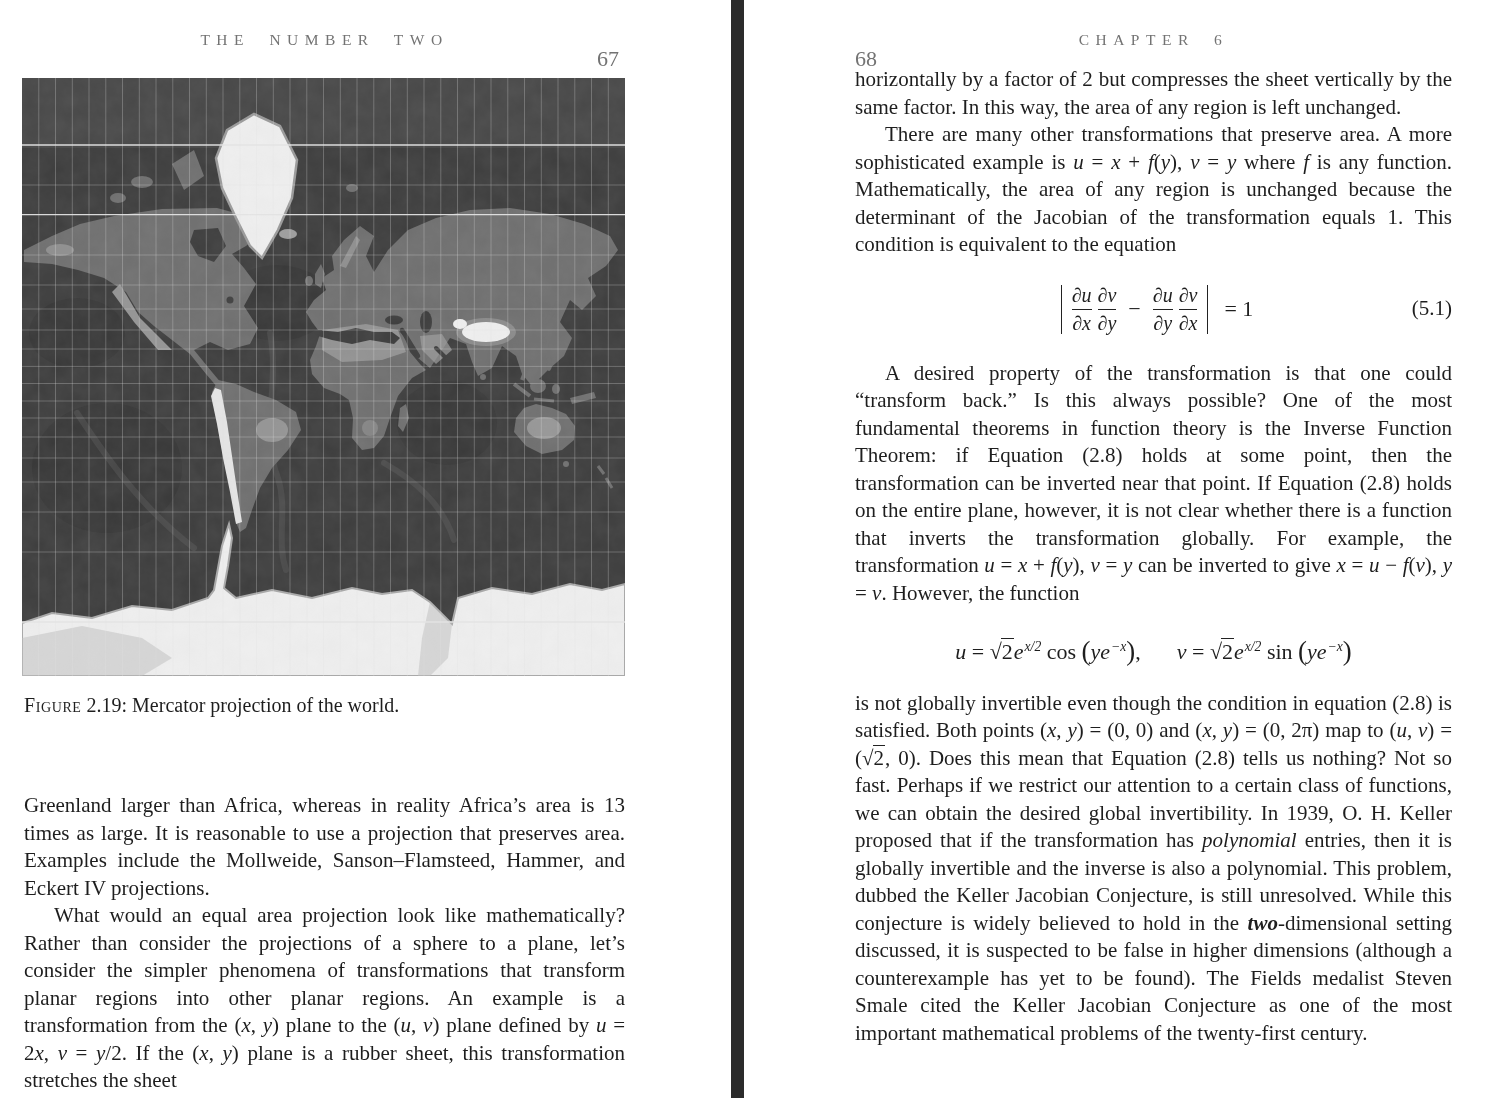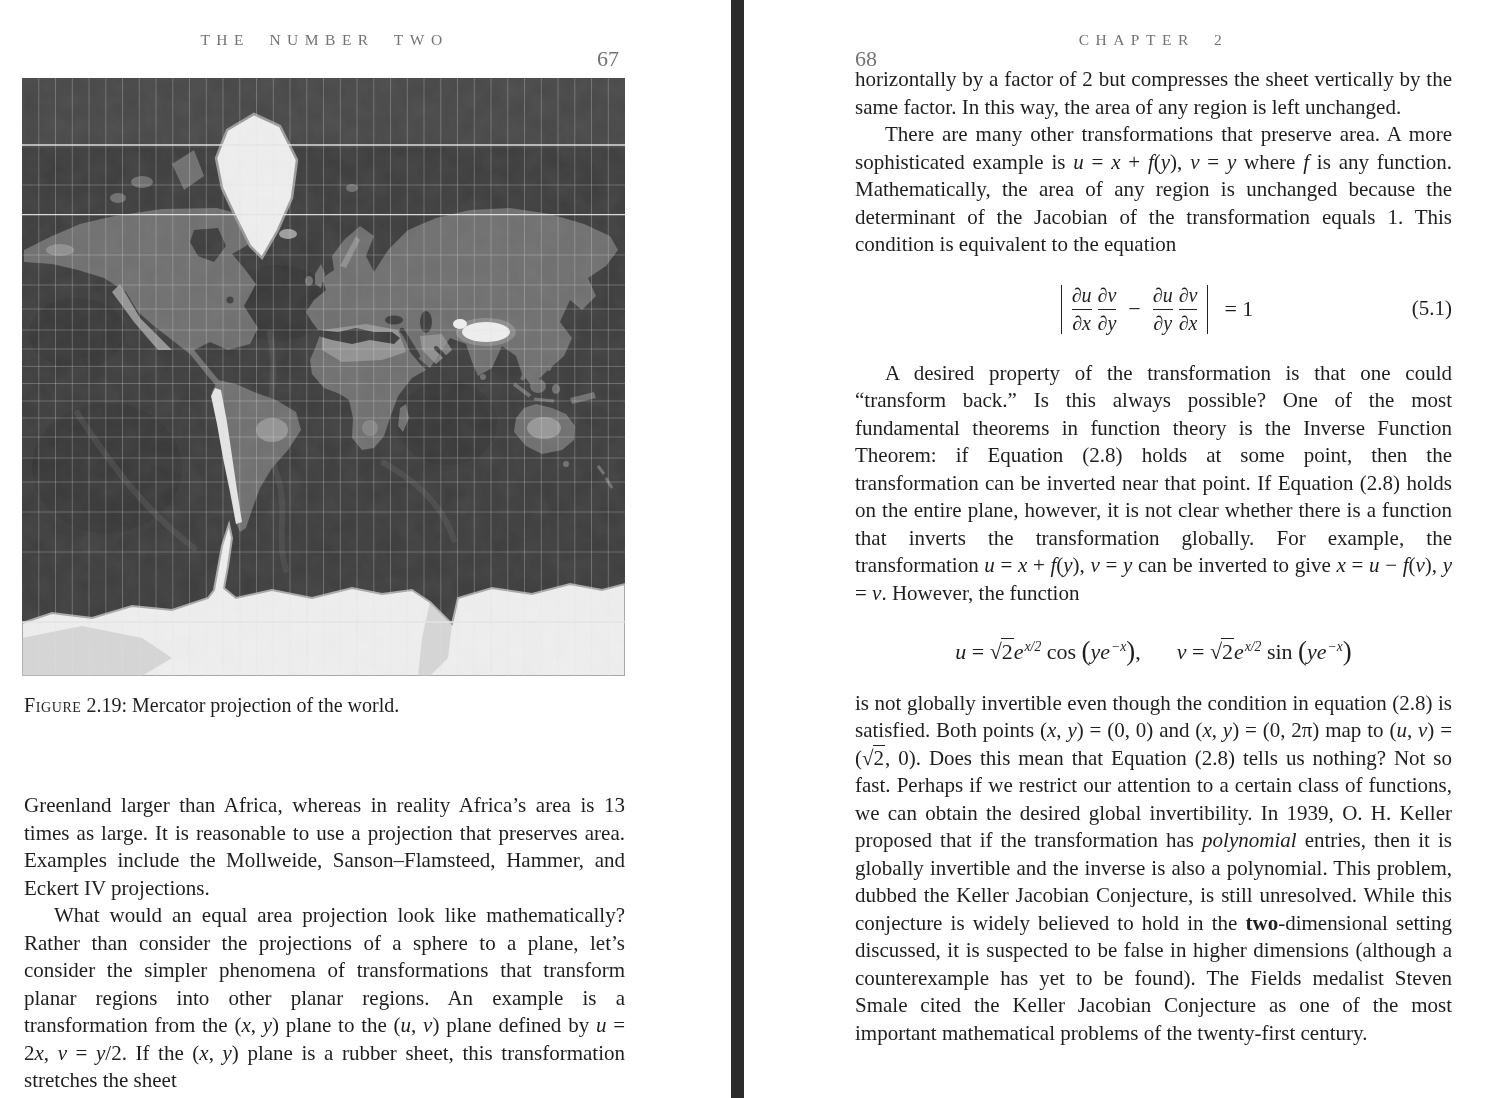--- a/index.html
+++ b/index.html
@@ -31,21 +31,21 @@
 
   .body-text { position:absolute; font-size:21px; line-height:27.5px;
                text-align:justify; hyphens:none; }
   #lp-text { left:24px;  top:792px; width:601px; }
   #rp-text { left:110px; top:66px;  width:597px; }
 
   .para { margin:0; }
   .para.indent { text-indent:30px; }
 
   .it  { font-style:italic; }
-  .bf  { font-weight:bold; }
+  .bf  { font-weight:bold;font-style:italic; }
   .sup { font-size:0.62em; vertical-align:0.55em; font-style:italic; margin-left:1px; }
   .ovl { border-top:1.4px solid #222; padding:0 1px; }
   .rad { margin-right:-1px; }
   .big { font-size:1.22em; vertical-align:-0.06em; }
   .gap { display:inline-block; width:36px; }
 
   .eq-display { position:relative; display:flex; justify-content:center;
                 align-items:center; margin:25px 0; }
   .eq-jacobian { display:flex; align-items:center; font-size:20px; }
   .vbar { align-self:stretch; border-left:1.4px solid #222; margin:1px 7px; }
@@ -203,21 +203,21 @@
     <p class="para indent"><span>What would an equal area projection look like mathematically? Rather than consider the projections of a sphere to a plane, let’s consider the simpler phenomena of transformations that transform planar regions into other planar regions. An example is a transformation from the (</span><span class="it">x</span><span>, </span><span class="it">y</span><span>) plane to the (</span><span class="it">u</span><span>, </span><span class="it">v</span><span>) plane defined by </span><span class="it">u</span><span> = 2</span><span class="it">x</span><span>, </span><span class="it">v</span><span> = </span><span class="it">y</span><span>/2. If the (</span><span class="it">x</span><span>, </span><span class="it">y</span><span>) plane is a rubber sheet, this transformation stretches the sheet</span></p>
   </div>
 </div>
 
 <div id="divider" style="background: rgb(43, 43, 43);"></div>
 
 <div id="right-page" class="page">
 
   <div id="rp-head" class="running-head">
     <span class="rh-num">68</span>
-    <span class="rh-title">CHAPTER 2</span>
+    <span class="rh-title">CHAPTER 6</span>
   </div>
 
   <div id="rp-text" class="body-text">
     <p class="para"><span>horizontally by a factor of 2 but compresses the sheet vertically by the same factor. In this way, the area of any region is left unchanged.</span></p>
     <p class="para indent"><span>There are many other transformations that preserve area. A more sophisticated example is </span><span class="it">u</span><span> = </span><span class="it">x</span><span> + </span><span class="it">f</span><span>(</span><span class="it">y</span><span>), </span><span class="it">v</span><span> = </span><span class="it">y</span><span> where </span><span class="it">f</span><span> is any function. Mathematically, the area of any region is unchanged because the determinant of the Jacobian of the transformation equals 1. This condition is equivalent to the equation</span></p>
 
     <div class="eq-display">
       <div class="eq-jacobian">
         <span class="vbar"></span>
         <span class="frac">

